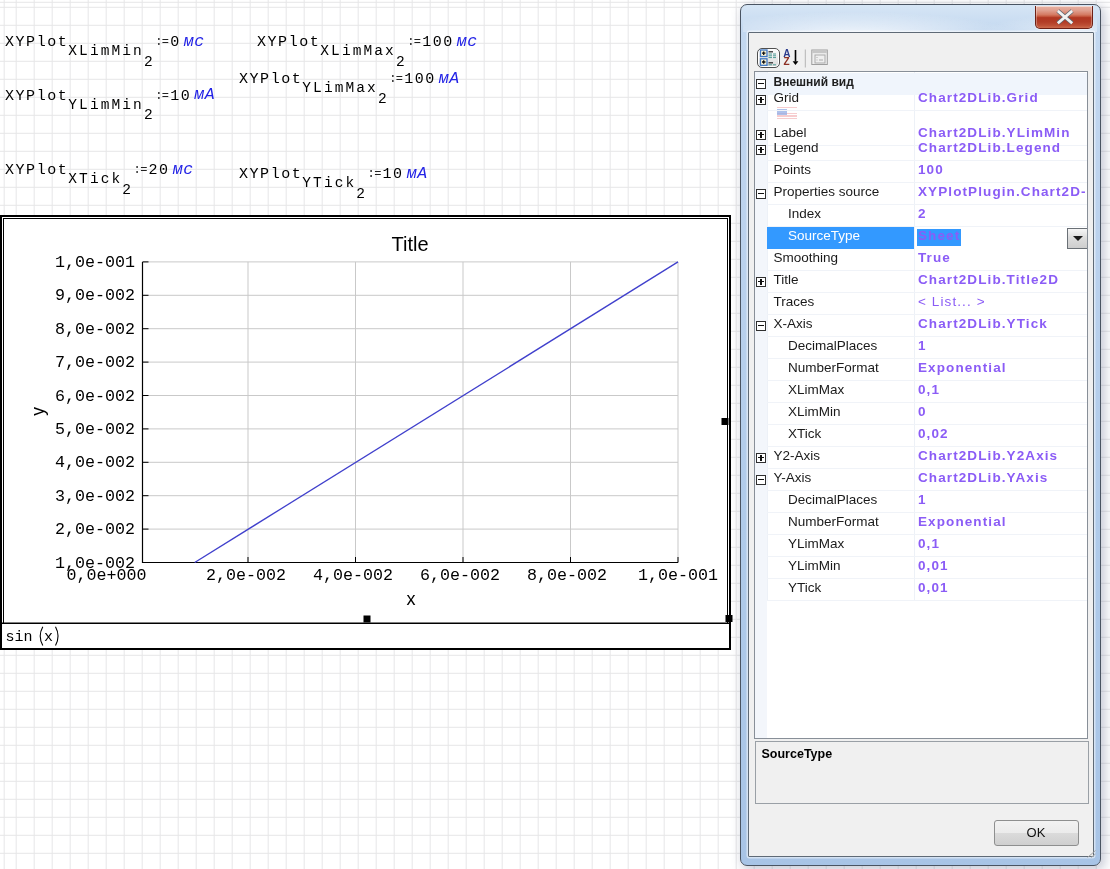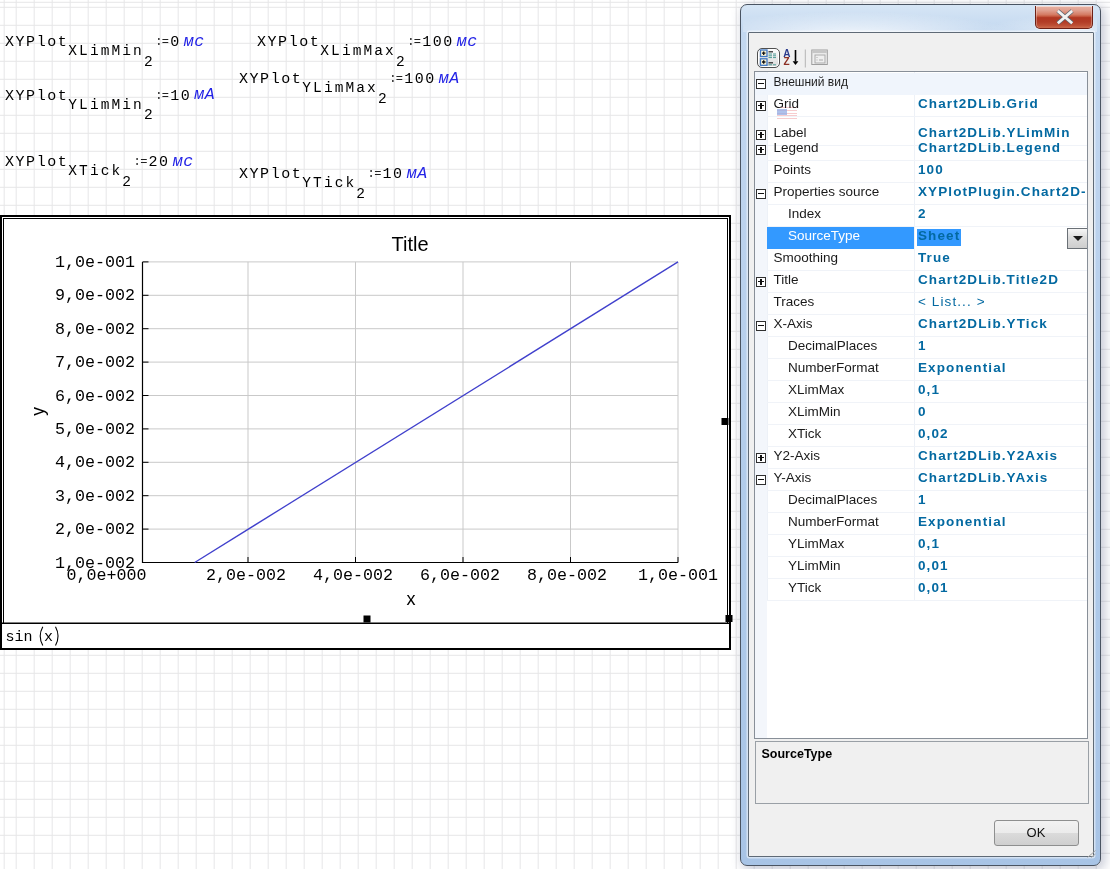--- a/index.html
+++ b/index.html
@@ -37,36 +37,36 @@
   #tbtn1{position:absolute;left:8.4px;top:15.3px;width:20.5px;height:18px;border:1.5px solid #4f4f4f;border-radius:5px;
      background:linear-gradient(180deg,#fdfdfd,#ececec 45%,#d8d8d8 100%);box-shadow:inset 0 0 0 1px #ffffff;}
   
   #pgrid{position:absolute;left:5px;top:38px;width:332px;height:666px;border:1px solid #888f98;background:#fff;overflow:hidden;}
   .prow{position:absolute;left:0;width:100%;height:22px;}
   .pm{position:absolute;left:0.5px;width:8.5px;height:8.5px;border:1.4px solid #2f2f2f;background:#fff;}
   .pm i{position:absolute;left:1.3px;top:3.4px;width:5.9px;height:1.6px;background:#111;}
   .pm b{position:absolute;left:3.5px;top:1.2px;width:1.6px;height:5.9px;background:#111;}
   .pname{position:absolute;left:18.5px;top:-1.5px;height:22px;line-height:22px;font-size:13.5px;color:#1a1a1a;}
   .pnamec{left:33px;}
-  .pval{position:absolute;left:163px;top:-1.5px;height:22px;line-height:22px;font-size:13.5px;letter-spacing:1.1px;font-weight:bold;color:#0369a1;white-space:nowrap;}
+  .pval{position:absolute;left:163px;top:-1.5px;height:22px;line-height:22px;font-size:13.5px;letter-spacing:1.1px;font-weight:bold;color:#8b5cf6;white-space:nowrap;}
   .pvn{font-weight:normal;}
   
   #descp{position:absolute;left:5.5px;top:708.5px;width:332px;height:61px;background:#f0f0f0;border:1px solid #9aa0a6;}
   #okbtn{position:absolute;left:244.5px;top:787px;width:83px;height:24px;border:1px solid #8e8f8f;border-radius:3px;
     background:linear-gradient(180deg,#f2f2f2 0%,#ebebeb 50%,#dbdbdb 50%,#cfcfcf 100%);
     font-size:13px;color:#111;text-align:center;line-height:24px;}
 </style>
 </head>
 <body>
 
 <div class="mexpr" style="left:5px;top:32.2px;"><span class="mm">XYPlot</span><span class="ms">XLimMin</span><span class="ms2">2</span><span class="masn">:=</span><span class="mval">0</span><span class="munit">мс</span></div>
 <div class="mexpr" style="left:257px;top:32.2px;"><span class="mm">XYPlot</span><span class="ms">XLimMax</span><span class="ms2">2</span><span class="masn">:=</span><span class="mval">100</span><span class="munit">мс</span></div>
 <div class="mexpr" style="left:5px;top:85.9px;"><span class="mm">XYPlot</span><span class="ms">YLimMin</span><span class="ms2">2</span><span class="masn">:=</span><span class="mval">10</span><span class="munit">мА</span></div>
 <div class="mexpr" style="left:239px;top:69px;"><span class="mm">XYPlot</span><span class="ms">YLimMax</span><span class="ms2">2</span><span class="masn">:=</span><span class="mval">100</span><span class="munit">мА</span></div>
-<div class="mexpr" style="left:5px;top:152px;text-decoration:underline;"><span class="mm">XYPlot</span><span class="ms">XTick</span><span class="ms2">2</span><span class="masn">:=</span><span class="mval">20</span><span class="munit">мс</span></div>
+<div class="mexpr" style="left:5px;top:160px;text-decoration:underline;"><span class="mm">XYPlot</span><span class="ms">XTick</span><span class="ms2">2</span><span class="masn">:=</span><span class="mval">20</span><span class="munit">мс</span></div>
 <div class="mexpr" style="left:239px;top:164px;"><span class="mm">XYPlot</span><span class="ms">YTick</span><span class="ms2">2</span><span class="masn">:=</span><span class="mval">10</span><span class="munit">мА</span></div>
 
 <svg class="abs" style="left:0;top:214px;" width="736" height="440" viewBox="0 0 736 440">
   <rect x="1" y="2" width="729" height="433" fill="#ffffff" stroke="#000" stroke-width="2"></rect>
   <rect x="3.5" y="4.5" width="724" height="405" fill="#ffffff" stroke="#000" stroke-width="1"></rect>
 
   <g stroke="#c9c9c9" stroke-width="1">
     <line x1="248" y1="47.9" x2="248" y2="348.5"></line>
     <line x1="355.5" y1="47.9" x2="355.5" y2="348.5"></line>
     <line x1="463" y1="47.9" x2="463" y2="348.5"></line>
@@ -192,23 +192,23 @@
       <div style="position:absolute;left:0;top:0;width:11.5px;height:100%;background:#f3f6fb;"></div>
       <div style="position:absolute;left:11.5px;top:0;width:1px;height:529px;background:#edf1f7;"></div>
       <div style="position:absolute;left:158.5px;top:0;width:1px;height:529px;background:#edf1f7;"></div>
       <div style="position:absolute;left:21.8px;top:35.5px;width:20px;height:11.5px;opacity:0.55;background:repeating-linear-gradient(180deg,#f0a3a6 0 1.4px,#ffffff 1.4px 2.8px);"></div>
       <div style="position:absolute;left:21.8px;top:37px;width:10.5px;height:6px;opacity:0.75;background:#93ace4;"></div>
       <div id="rows">
           <div class="prow" style="top:1px;background:#f0f5fc;">
             <div class="pm" style="top:6px;">
               <i></i>
             </div>
-            <div class="pname" style="font-weight:normal;font-size:12px;color:#1e1e1e;">Внешний вид</div>
-          </div>
-          <div class="prow" style="top:23px;">
+            <div class="pname" style="font-weight:bold;font-size:12px;color:#1e1e1e;">Внешний вид</div>
+          </div>
+          <div class="prow" style="top:17px;">
             <div class="pm" style="top:6px;">
               <i></i>
               <b></b>
             </div>
             <div class="pname">Grid</div>
             <div class="pval">Chart2DLib.Grid</div>
             <div style="position:absolute;left:11.5px;bottom:0;width:320.5px;height:1px;background:#f0f3f8;"></div>
           </div>
           <div class="prow" style="top:52px;">
             <div class="pm" style="top:6px;">

